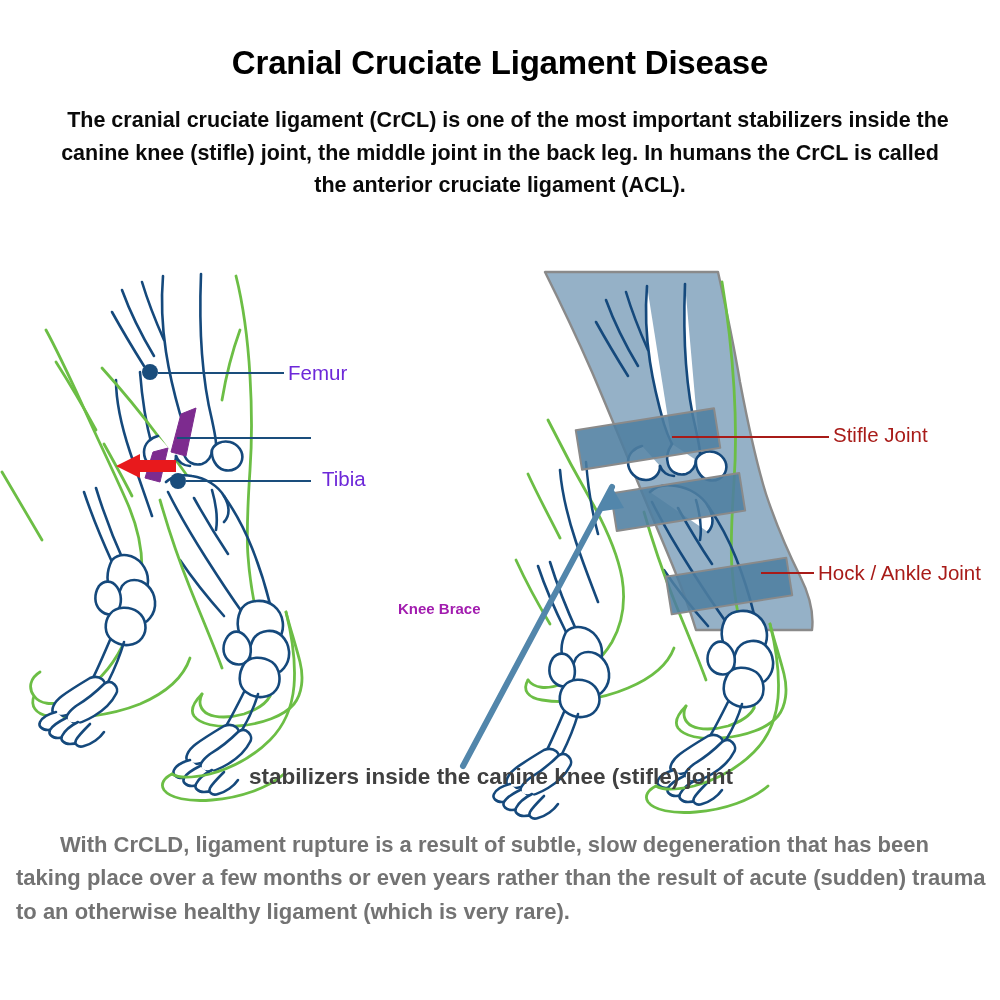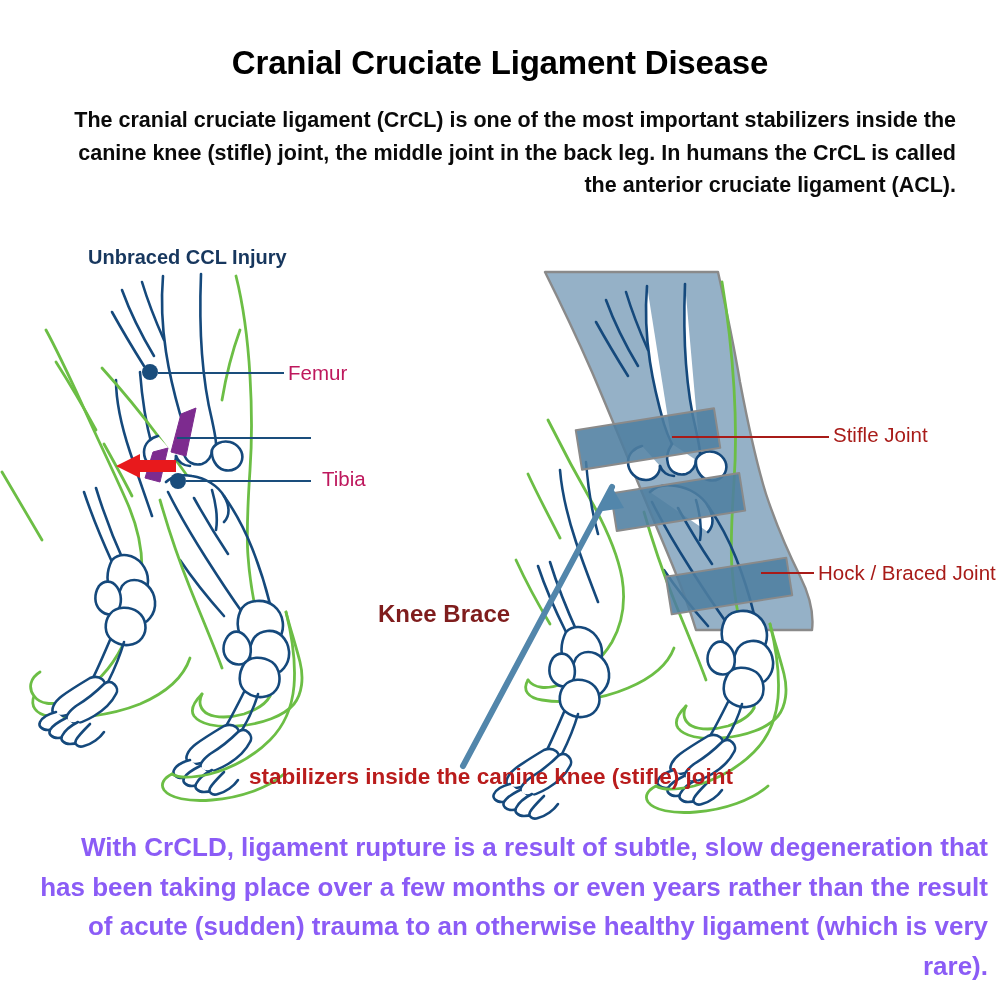--- a/index.html
+++ b/index.html
@@ -15,69 +15,69 @@
   
   .title{
     position:absolute;left:0;top:44px;width:1000px;
     text-align:center;
     font-size:33px;font-weight:bold;color:#000000;
     letter-spacing:-0.2px;
   }
   .intro{
     position:absolute;left:44px;top:104px;width:912px;
     font-size:21.5px;font-weight:bold;color:#0a0a0a;
-    line-height:1.52;text-align:right;
+    line-height:1.52;text-align:center;
   }
   .intro .ind{display:inline-block;width:16px;}
 
   .outro{
     position:absolute;left:16px;top:828px;width:972px;
-    font-size:26px;font-weight:bold;color:#8b5cf6;
-    line-height:1.52;text-align:right;
+    font-size:22px;font-weight:bold;color:#737373;
+    line-height:1.52;text-align:left;
   }
   .outro .ind{display:inline-block;width:44px;}
 
   
   .sec-head{
     position:absolute;
     font-size:20px;font-weight:bold;color:#17375E;
     white-space:nowrap;
   }
   #head-unbraced{left:88px;top:246px;}
   #head-braced{left:557px;top:245px;}
 
   
   .lead-label{
     position:absolute;
-    font-size:20.5px;color:#be185d;font-weight:normal;
+    font-size:20.5px;color:#6d28d9;font-weight:normal;
     line-height:1.13;white-space:nowrap;
   }
   #lbl-femur{left:288px;top:361px;}
   #lbl-ccl{left:315px;top:406px;white-space:normal;width:200px;}
   #lbl-tibia{left:315px;top:467px;margin-left:7px;}
 
   
   .lead-label-red{
     position:absolute;
     font-size:20.5px;color:#A81B18;font-weight:normal;
     white-space:nowrap;
   }
   #lbl-stifle{left:833px;top:423px;text-align:center;}
   #lbl-hock{left:818px;top:561px;}
 
   
   #lbl-knee-brace{
-    position:absolute;left:378px;top:600px;
-    font-size:24px;font-weight:bold;color:#7f1d1d;
+    position:absolute;left:398px;top:600px;
+    font-size:15px;font-weight:bold;color:#a21caf;
     white-space:nowrap;
   }
   #lbl-callout-bottom{
     position:absolute;left:0;top:764px;width:982px;
     text-align:center;
-    font-size:22.5px;font-weight:bold;color:#b91c1c;
+    font-size:22.5px;font-weight:bold;color:#404040;
     white-space:nowrap;
   }
 
   
   #art{position:absolute;left:0;top:0;width:1000px;height:1000px;}
   .bone{fill:#ffffff;stroke:#15497C;stroke-width:2.6;
         stroke-linecap:round;stroke-linejoin:round;}
   .boneline{fill:none;stroke:#15497C;stroke-width:2.6;
         stroke-linecap:round;stroke-linejoin:round;}
   .skin{fill:none;stroke:#6CBE45;stroke-width:2.8;
@@ -337,31 +337,30 @@
 
       <path class="brace-pointer" d="M463 766 L 612 487"></path>
       <path d="M612 487 L 596 512 L 624 508 Z" fill="#5286AB"></path>
     </g>
   </svg>
 
   <div class="title">Cranial Cruciate Ligament Disease</div>
 
   <div class="intro"><span class="ind"></span><span>The cranial cruciate ligament (CrCL) is one of the most important stabilizers inside the canine knee (stifle) joint, the middle joint in the back leg. In humans the CrCL is called the anterior cruciate ligament (ACL).</span></div>
 
-  <div class="sec-head" id="head-unbraced">Unbraced CCL Injury</div>
 
 
   <div class="lead-label" id="lbl-femur">Femur</div>
 
 
   <div class="lead-label" id="lbl-tibia">Tibia</div>
 
   <div class="lead-label-red" id="lbl-stifle">Stifle Joint</div>
 
-  <div class="lead-label-red" id="lbl-hock">Hock / Braced Joint</div>
+  <div class="lead-label-red" id="lbl-hock">Hock / Ankle Joint</div>
 
   <div id="lbl-knee-brace">Knee Brace</div>
 
   <div id="lbl-callout-bottom">stabilizers inside the canine knee (stifle) joint</div>
 
   <div class="outro"><span class="ind"></span><span>With CrCLD, ligament rupture is a result of subtle, slow degeneration that has been taking place over a few months or even years rather than the result of acute (sudden) trauma to an otherwise healthy ligament (which is very rare).</span></div>
 
 </div>
 
 </body></html>

